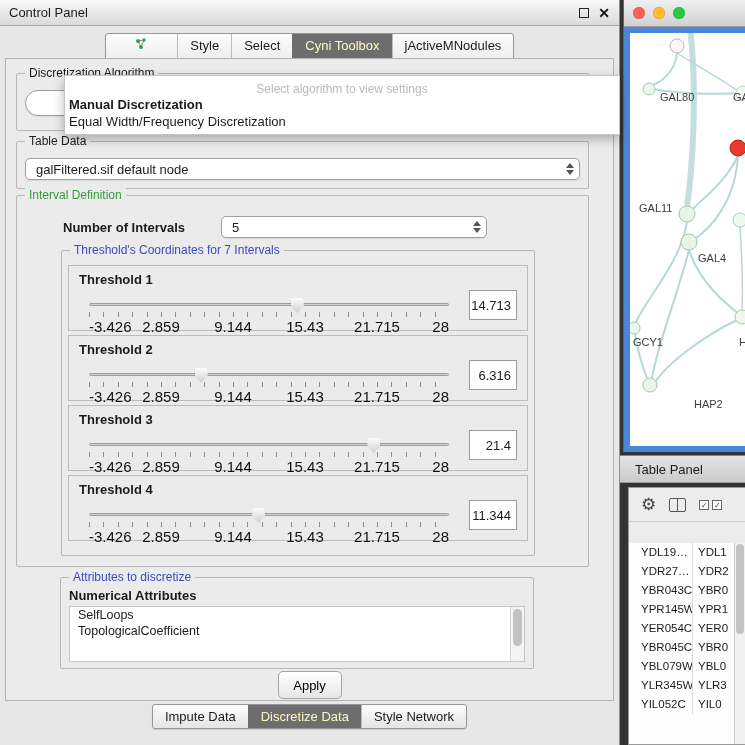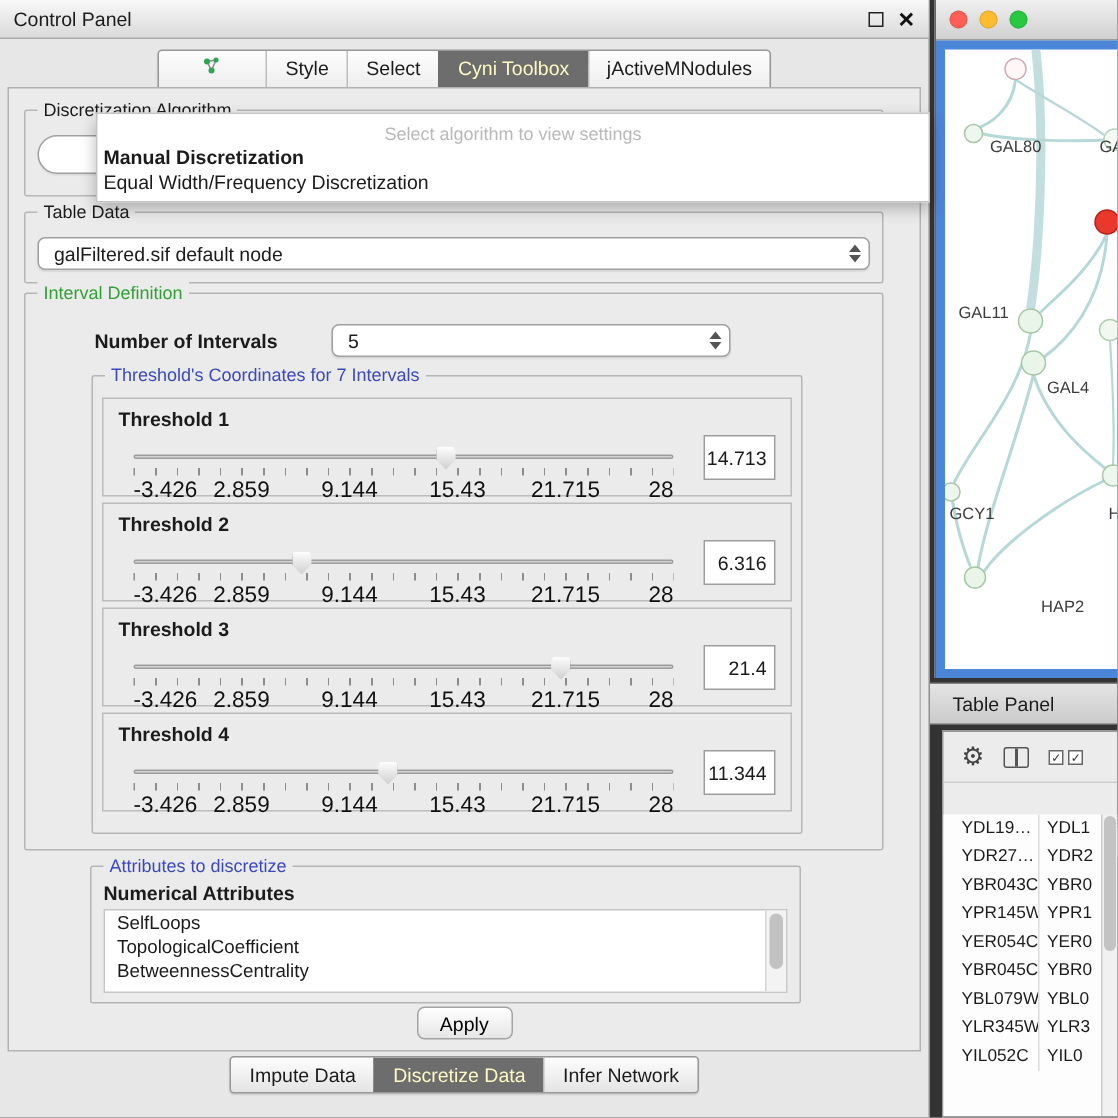--- a/index.html
+++ b/index.html
@@ -71,21 +71,21 @@
   .scale span:nth-child(6){left:100%;transform:translateX(-100%);}
   .val-box{position:absolute;right:10px;top:24px;width:48px;height:30px;background:#fff;border:1px solid #9c9c9c;font-size:13px;display:flex;align-items:center;justify-content:flex-end;padding-right:5px;}
 
   .grp-attr{left:54px;top:518px;width:474px;height:92px;}
   .attr-title{position:absolute;left:8px;top:10px;font-size:13px;font-weight:bold;}
   .attr-list{position:absolute;left:8px;right:8px;top:28px;bottom:6px;background:#fff;border:1px solid #c6c6c6;overflow:hidden;}
   .attr-item{font-size:12.5px;padding:1px 8px;cursor:default;}
   .vscroll{position:absolute;right:0;top:0;bottom:0;width:14px;background:#f3f3f3;border-left:1px solid #d5d5d5;cursor:pointer;}
   .vscroll .vthumb{position:absolute;left:2px;right:2px;top:2px;height:68%;background:#c2c2c2;border-radius:6px;}
 
-  .apply-btn{position:absolute;top:612px;left:50%;transform:translateX(-50%);width:64px;height:22px;background:linear-gradient(#ffffff,#e6e6e6);border:1px solid #a4a4a4;border-radius:5px;font-size:13px;font-family:inherit;cursor:pointer;}
+  .apply-btn{position:absolute;top:612px;left:50%;transform:translateX(-50%);width:64px;height:28px;background:linear-gradient(#ffffff,#e6e6e6);border:1px solid #a4a4a4;border-radius:5px;font-size:13px;font-family:inherit;cursor:pointer;}
 
   .bottom-tabs{position:absolute;left:0;right:0;bottom:16px;display:flex;justify-content:center;}
 
   
   .right{position:absolute;left:620px;top:0;width:125px;height:745px;background:#333;}
   .net-window{position:absolute;left:3px;right:0;top:0;height:452px;background:#d8d8d8;border-left:1px solid #666;}
   .net-titlebar{height:27px;background:linear-gradient(#f0f0f0,#d0d0d0);border-bottom:1px solid #9e9e9e;display:flex;align-items:center;gap:8px;padding-left:9px;}
   .light{width:12px;height:12px;border-radius:50%;cursor:pointer;box-shadow:inset 0 0 1px rgba(0,0,0,.4);}
   .light.red{background:#ff5f57;}
   .light.yellow{background:#febc2e;}
@@ -269,41 +269,40 @@
     <div class="group grp-attr">
       <span class="group-label lbl-blue">Attributes to discretize</span>
       <span class="attr-title">Numerical Attributes</span>
       <div class="attr-list">
         <div>
 
             <div class="attr-item">SelfLoops</div>
 
             <div class="attr-item">TopologicalCoefficient</div>
 
-            <div class="attr-item">BetweennessCentrality</div>
           </div>
         <div class="vscroll">
             <div class="vthumb"></div>
           </div>
       </div>
     </div>
 
     <button class="apply-btn">Apply</button>
   </div>
 
   <div class="bottom-tabs">
     <div class="tabs">
       <div class="tab">
           <span>Impute Data</span>
         </div>
       <div class="tab selected">
           <span>Discretize Data</span>
         </div>
       <div class="tab">
-          <span>Infer Network</span>
+          <span>Style Network</span>
         </div>
     </div>
   </div>
 </div>
 
 <div class="right">
 
   <div class="net-window">
     <div class="net-titlebar">
       <span class="light red"></span>

